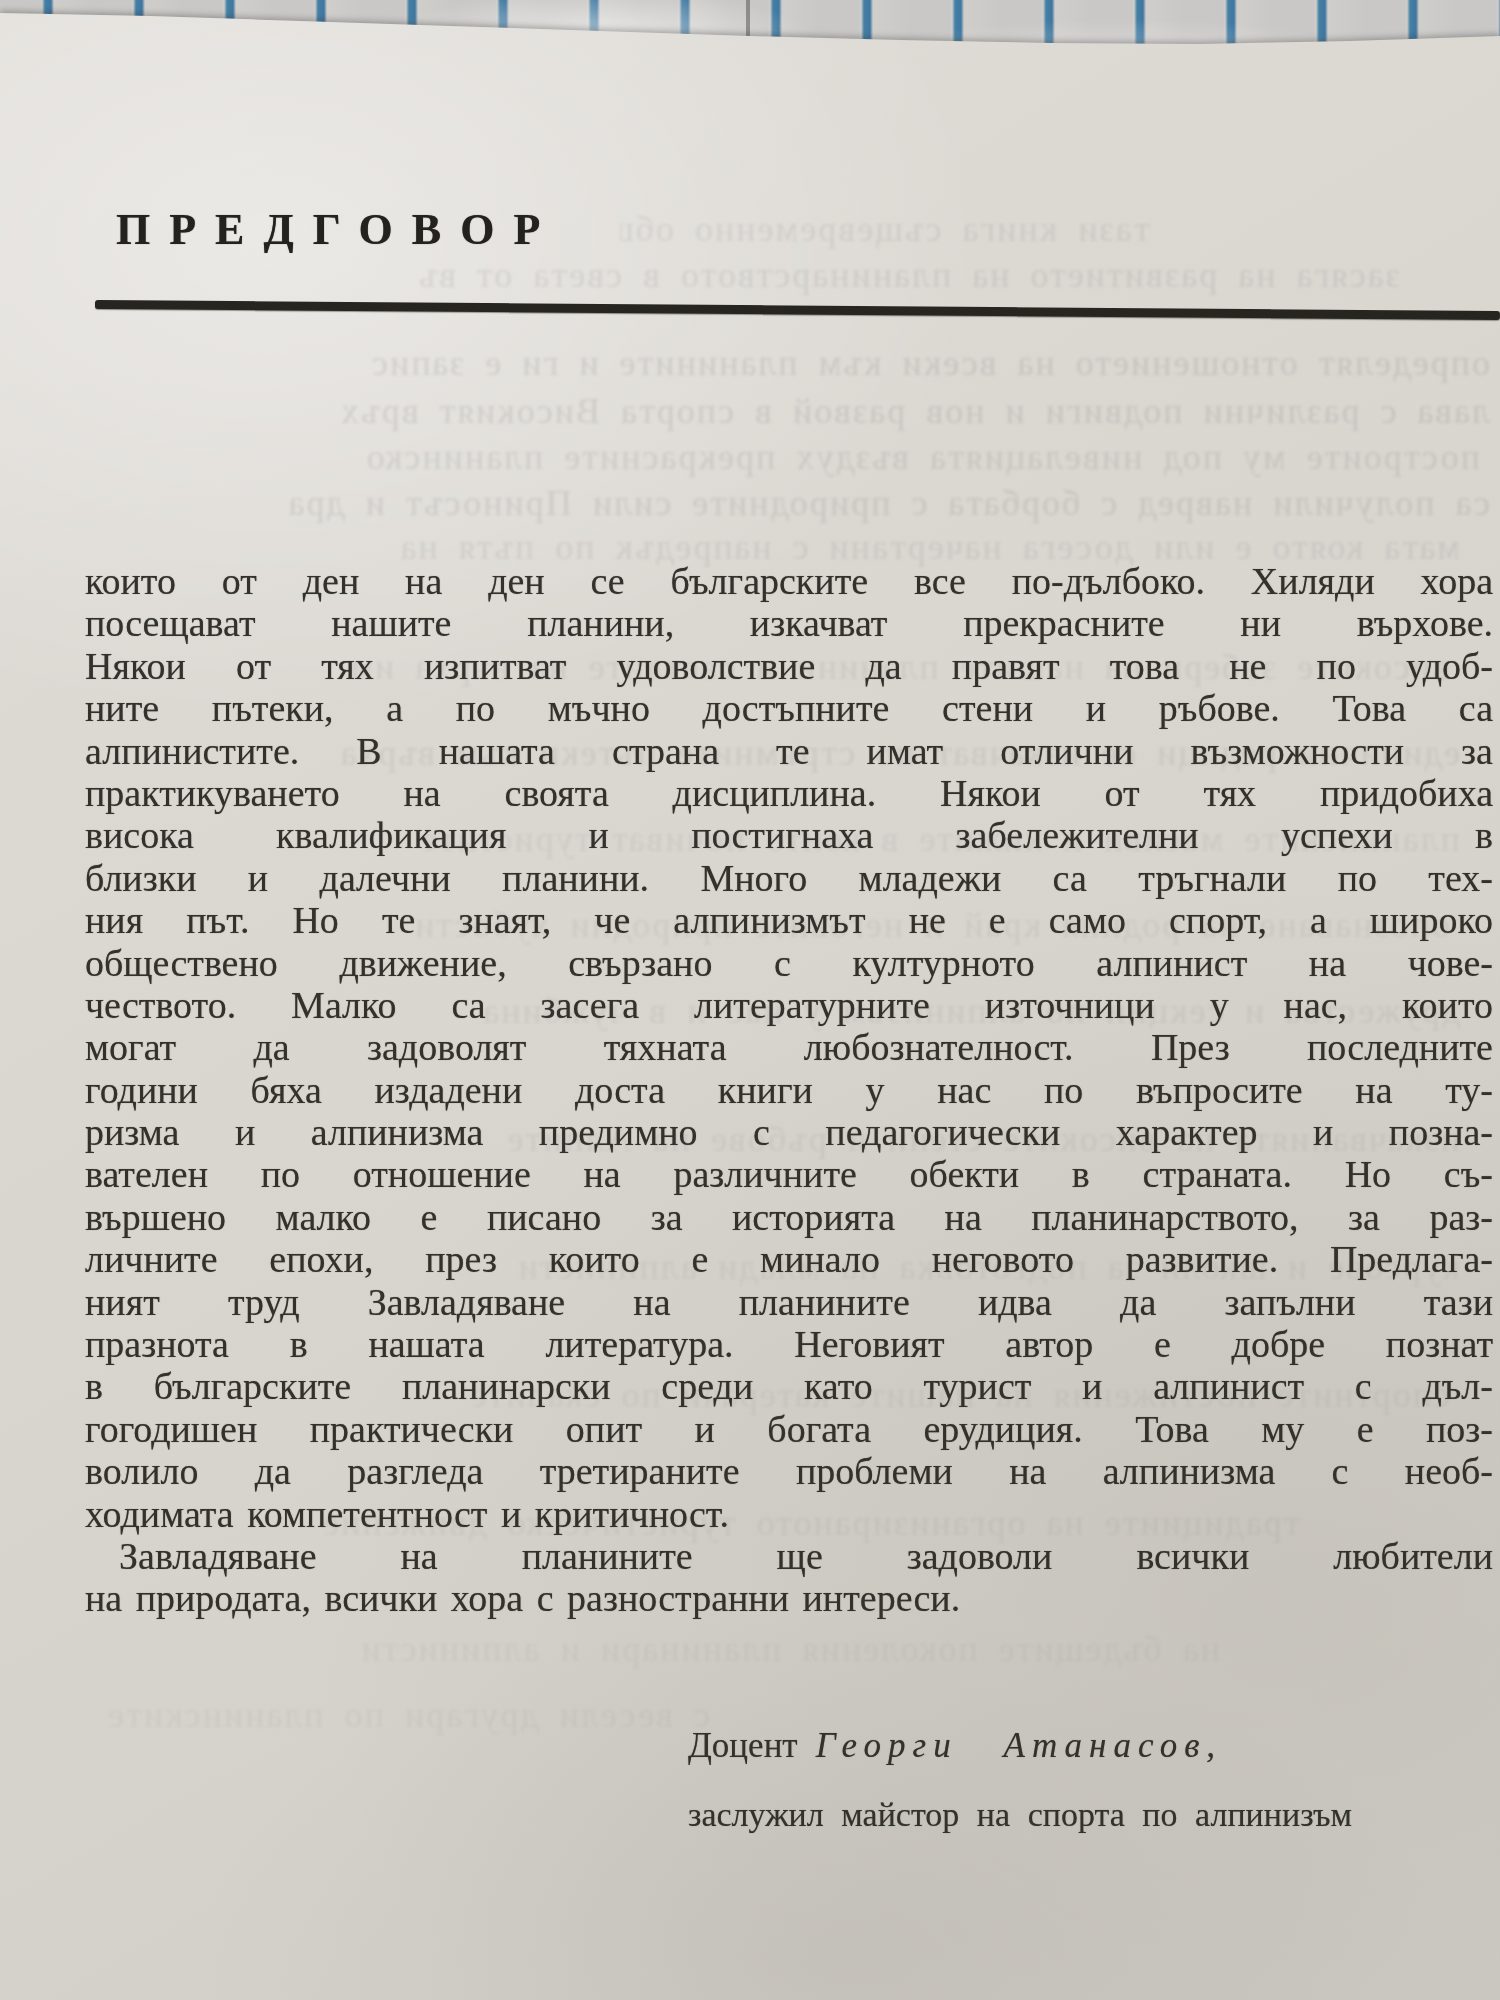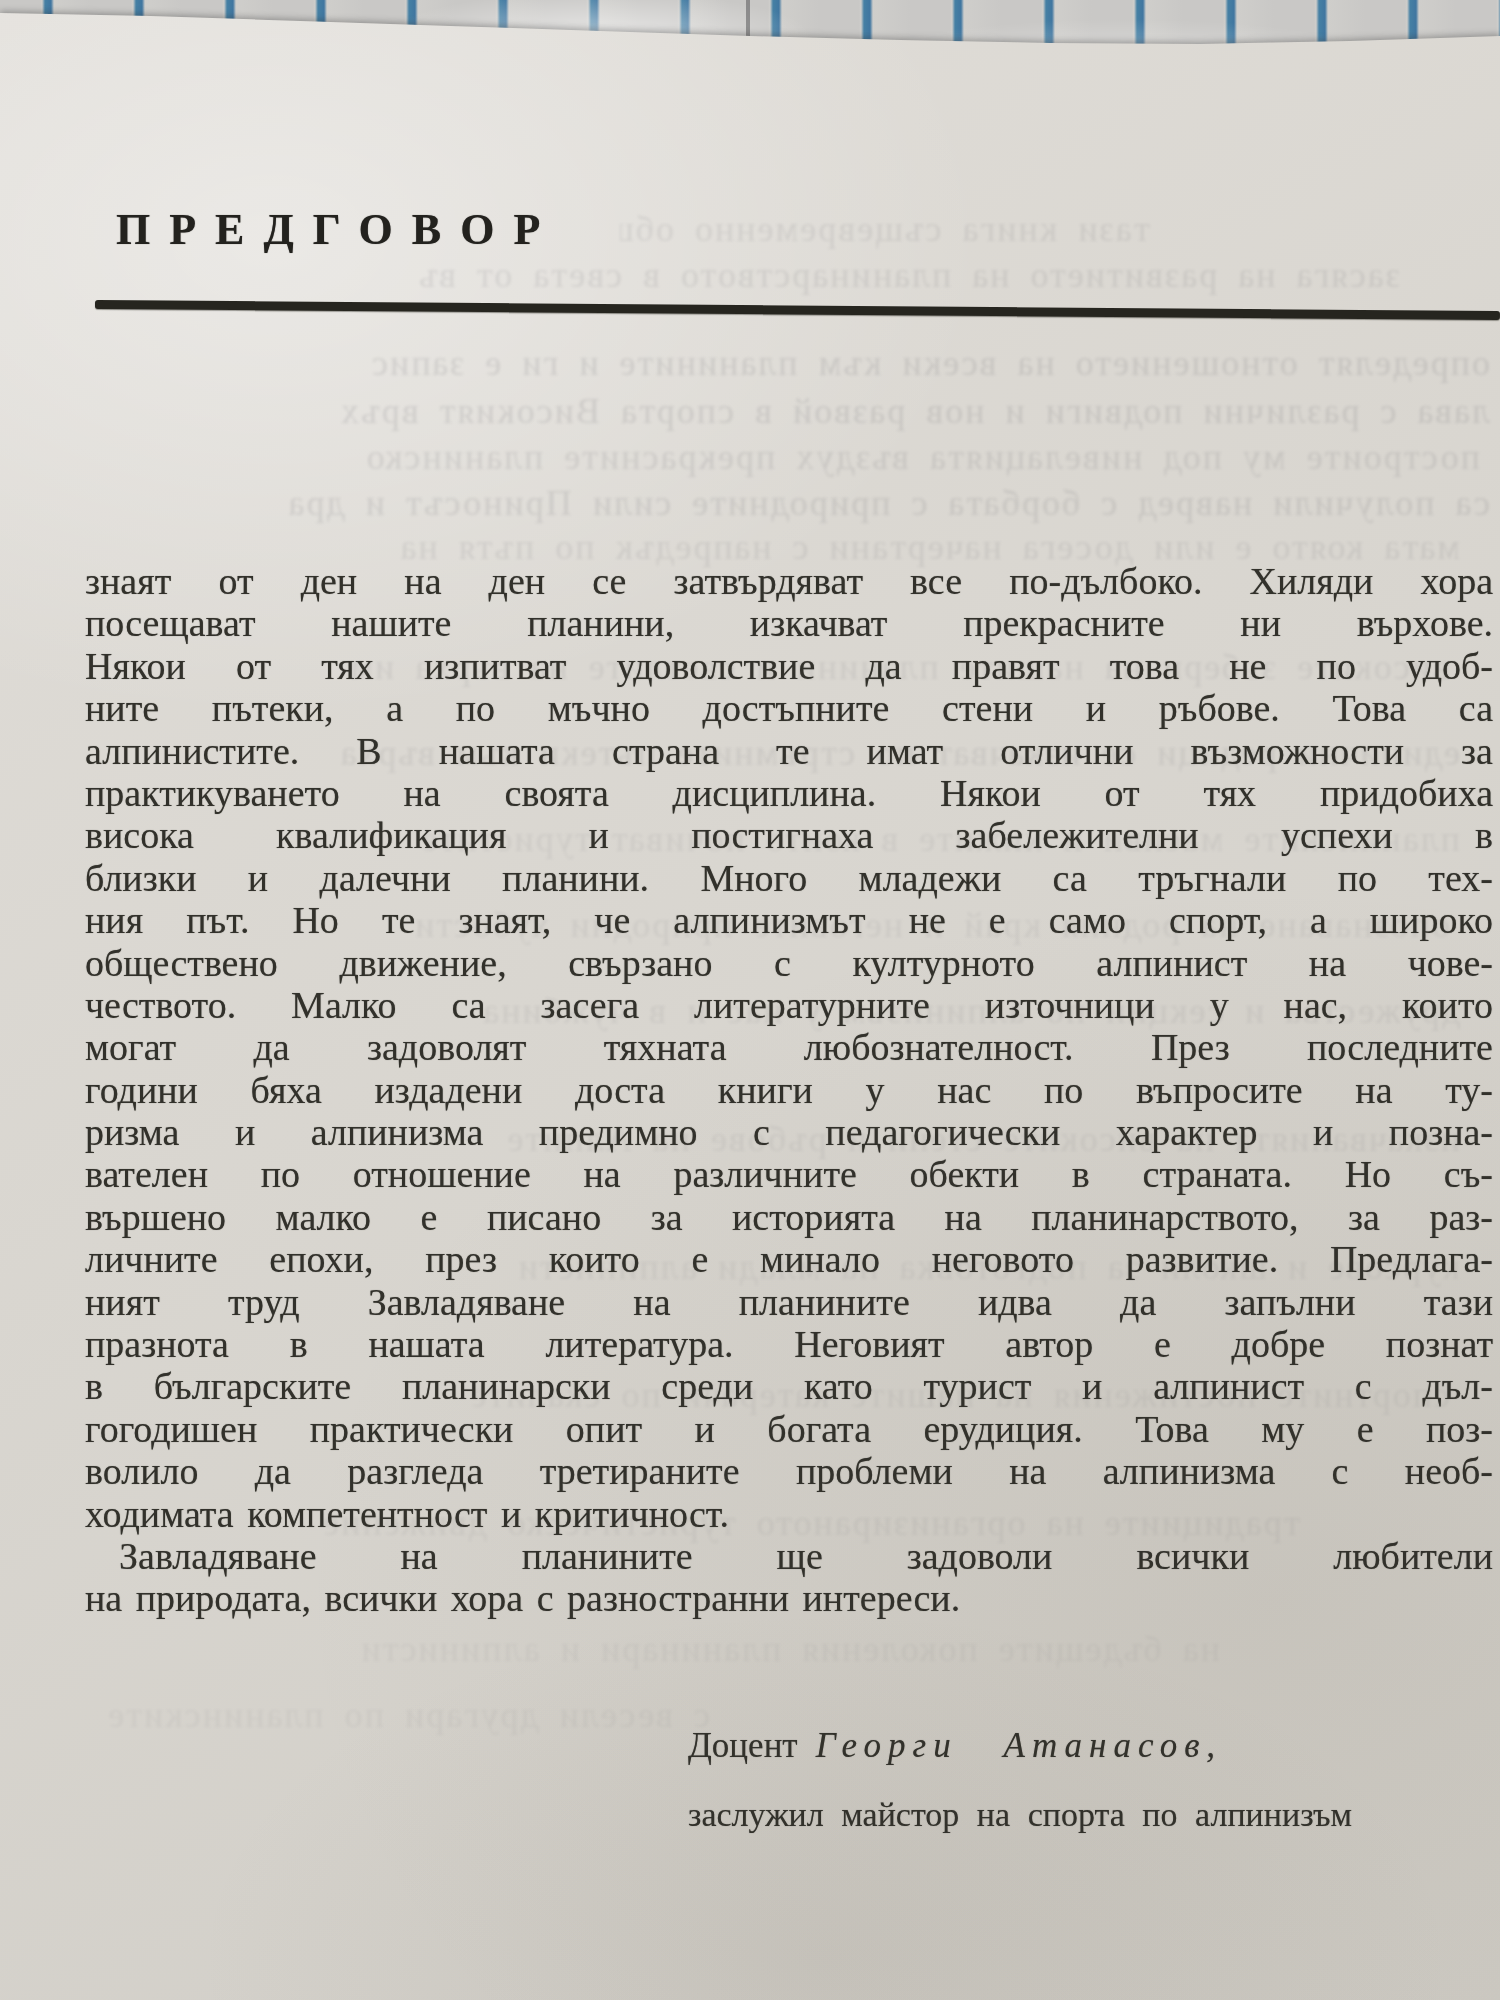--- a/index.html
+++ b/index.html
@@ -106,21 +106,21 @@
     <div class="ghost" style="left:210px;top:1374px;width:1240px;opacity:0.07">спортните постижения на нашите катерачи по скалите</div>
     <div class="ghost" style="left:100px;top:1502px;width:1200px;opacity:0.07">традициите на организираното туристическо движение</div>
     <div class="ghost" style="left:320px;top:1628px;width:900px;opacity:0.06">на бъдещите поколения планинари и алпинисти</div>
     <div class="ghost" style="left:90px;top:1694px;width:620px;opacity:0.06">с весели другари по планинските пътеки</div>
 
     <h1 class="title">ПРЕДГОВОР</h1>
     <div class="rule"></div>
 
     <div class="textblock">
       <div>
-        <div class="line">знаят от ден на ден се затвърдяват все по-дълбоко. Хиляди хора</div>
+        <div class="line">които от ден на ден се българските все по-дълбоко. Хиляди хора</div>
         <div class="line">посещават нашите планини, изкачват прекрасните ни върхове.</div>
         <div class="line">Някои от тях изпитват удоволствие да правят това не по удоб-</div>
         <div class="line">ните пътеки, а по мъчно достъпните стени и ръбове. Това са</div>
         <div class="line">алпинистите. В нашата страна те имат отлични възможности за</div>
         <div class="line">практикуването на своята дисциплина. Някои от тях придобиха</div>
         <div class="line">висока квалификация и постигнаха забележителни успехи в</div>
         <div class="line">близки и далечни планини. Много младежи са тръгнали по тех-</div>
         <div class="line">ния път. Но те знаят, че алпинизмът не е само спорт, а широко</div>
         <div class="line">обществено движение, свързано с културното алпинист на чове-</div>
         <div class="line">чеството. Малко са засега литературните източници у нас, които</div>

